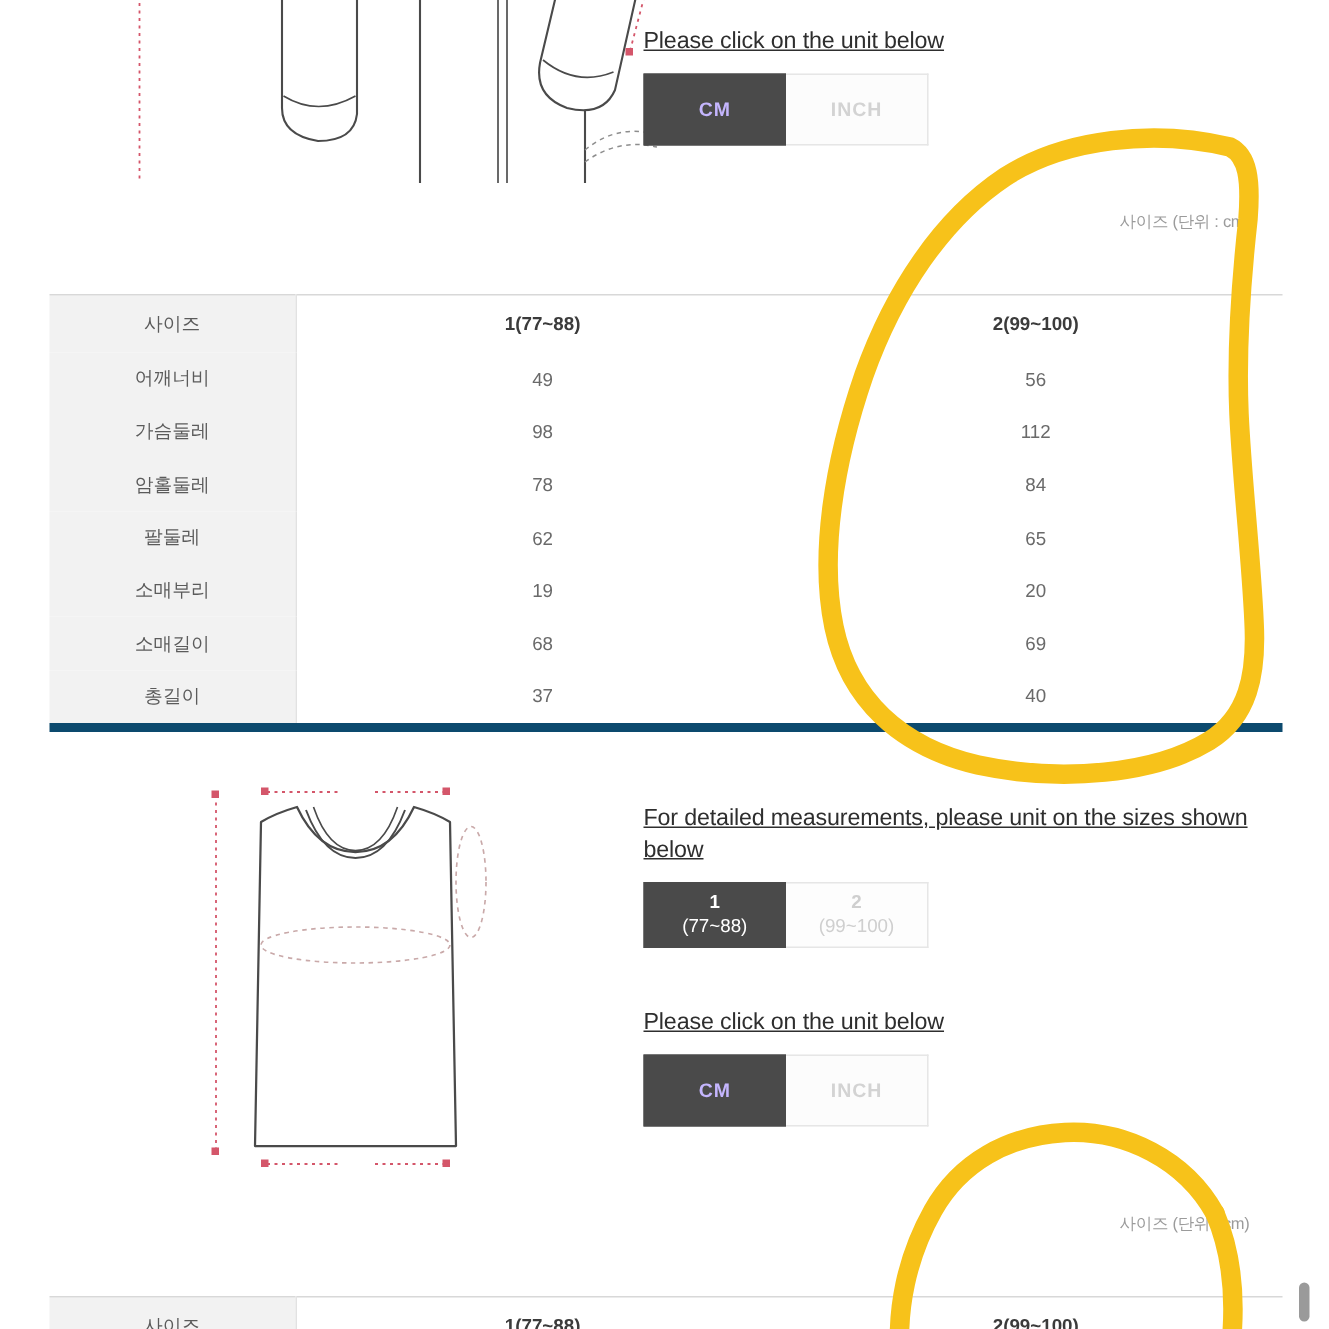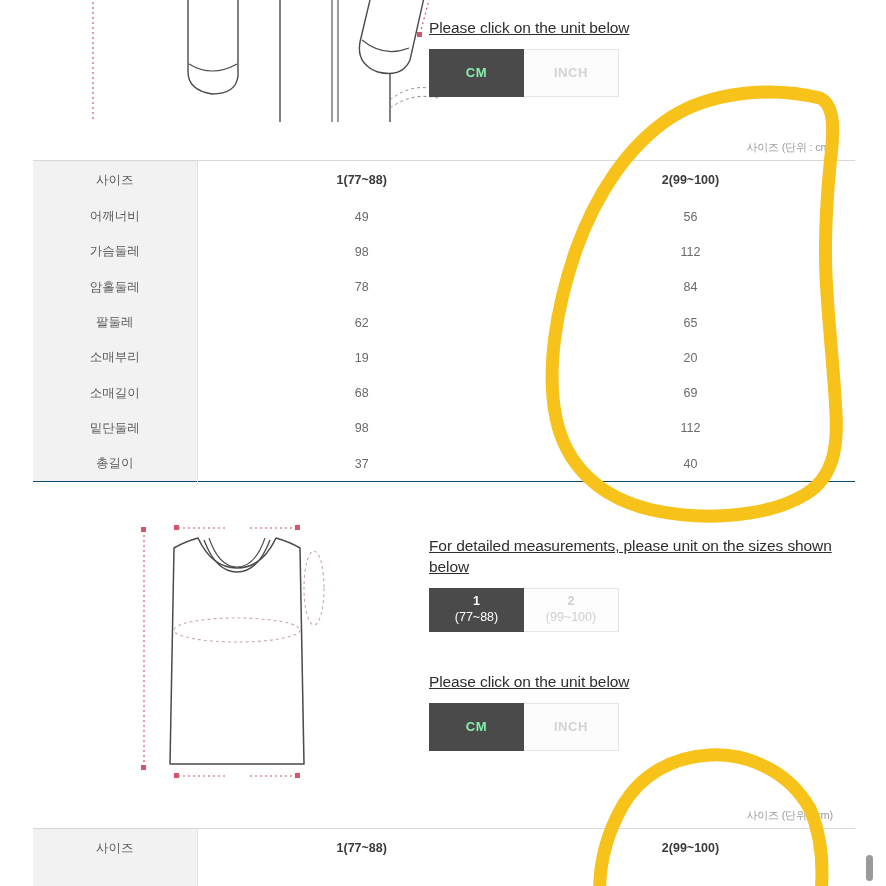--- a/index.html
+++ b/index.html
@@ -37,21 +37,21 @@
     display: flex;
     align-items: center;
     justify-content: center;
     font-size: 13px;
     font-weight: bold;
     letter-spacing: 0.6px;
     box-sizing: border-box;
   }
   .unit-btn.on {
     background: #4a4a4a;
-    color: #86efac;
+    color: #c4b5fd;
     border: 1px solid #4a4a4a;
   }
   .unit-btn.off {
     background: #fcfcfc;
     color: #d3d3d3;
     border: 1px solid #e6e6e6;
     border-left: none;
   }
 
   .size-btn {
@@ -85,21 +85,22 @@
     text-align: right;
     padding-right: 22px;
     padding-bottom: 5px;
     letter-spacing: -0.2px;
   }
   table.sizetable {
     border-collapse: collapse;
     width: 822px;
     table-layout: fixed;
     border-top: 1px solid #d8d8d8;
-    border-bottom: 1px solid #0c4a6e;
+    border-bottom: 6px solid #0c4a6e;
+    margin-top: 36px;
   }
   table.sizetable col.c0 { width: 164px; }
   table.sizetable td {
     height: 35.3px;
     font-size: 12.5px;
     color: #6a6a6a;
     text-align: center;
     vertical-align: middle;
     padding: 0;
   }
@@ -208,25 +209,20 @@
           <td class="lbl">소매부리</td>
           <td>19</td>
           <td>20</td>
         </tr>
         <tr>
           <td class="lbl">소매길이</td>
           <td>68</td>
           <td>69</td>
         </tr>
         <tr>
-          <td class="lbl">밑단둘레</td>
-          <td>98</td>
-          <td>112</td>
-        </tr>
-        <tr>
           <td class="lbl">총길이</td>
           <td>37</td>
           <td>40</td>
         </tr>
       </tbody>
     </table>
   </div>
 
   <div class="section" style="left:122px; top:518px;">
     <svg width="230" height="268" viewBox="0 0 230 268">

